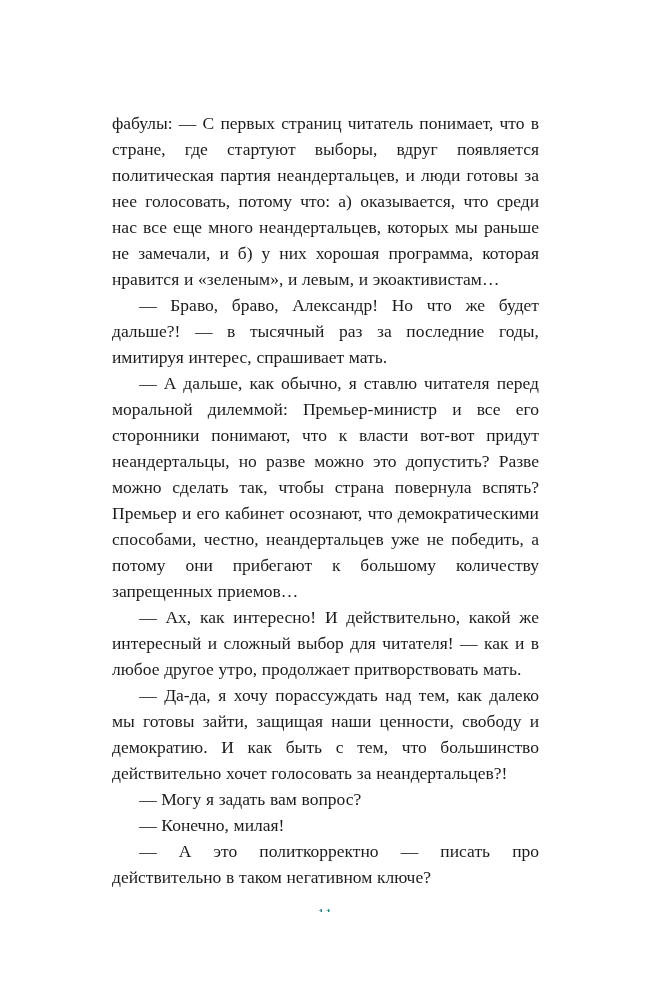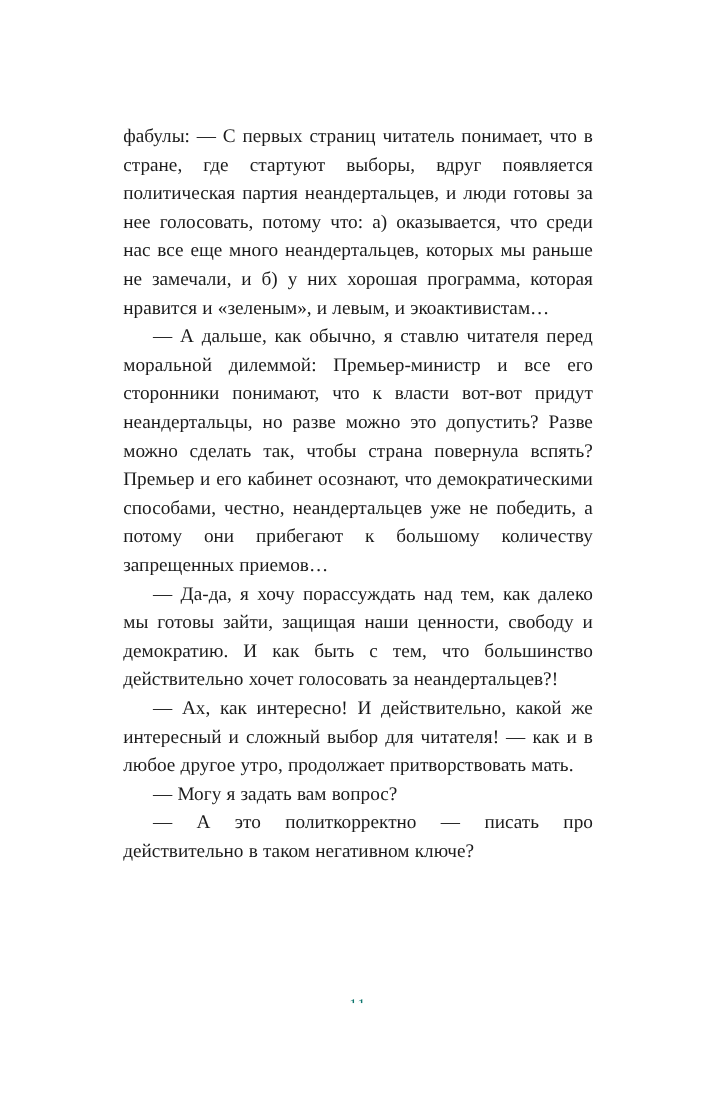--- a/index.html
+++ b/index.html
@@ -48,20 +48,22 @@
       letter-spacing: 0.03em;
       color: #0f766e;
     }
   </style>
 </head>
 <body>
 
 <div class="book-page">
   <div class="text-block">
     <p class="no-indent">фабулы: — С первых страниц читатель понимает, что в стране, где стартуют выборы, вдруг появляется политическая партия неандертальцев, и люди готовы за нее голосовать, потому что: а) оказывается, что среди нас все еще много неандертальцев, которых мы раньше не замечали, и б) у них хорошая программа, которая нравится и «зеленым», и левым, и экоактивистам…</p>
+    <p>— Браво, браво, Александр! Но что же будет дальше?! — в тысячный раз за последние годы, имитируя интерес, спрашивает мать.</p>
     <p>— А дальше, как обычно, я ставлю читателя перед моральной дилеммой: Премьер-министр и все его сторонники понимают, что к власти вот-вот придут неандертальцы, но разве можно это допустить? Разве можно сделать так, чтобы страна повернула вспять? Премьер и его кабинет осознают, что демократическими способами, честно, неандертальцев уже не победить, а потому они прибегают к большому количеству запрещенных приемов…</p>
+    <p>— Ах, как интересно! И действительно, какой же интересный и сложный выбор для читателя! — как и в любое другое утро, продолжает притворствовать мать.</p>
     <p>— Да-да, я хочу порассуждать над тем, как далеко мы готовы зайти, защищая наши ценности, свободу и демократию. И как быть с тем, что большинство действительно хочет голосовать за неандертальцев?!</p>
-    <p>— Ах, как интересно! И действительно, какой же интересный и сложный выбор для читателя! — как и в любое другое утро, продолжает притворствовать мать.</p>
     <p>— Могу я задать вам вопрос?</p>
+    <p>— Конечно, милая!</p>
     <p>— А это политкорректно — писать про действительно в таком негативном ключе?</p>
   </div>
   <div class="page-number">11</div>
 </div>
 
 </body></html>

